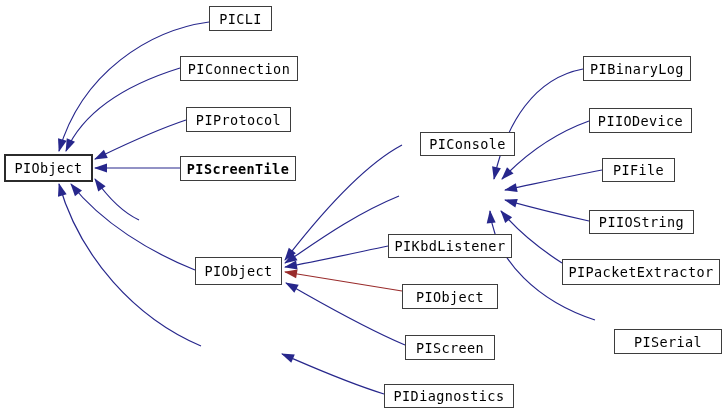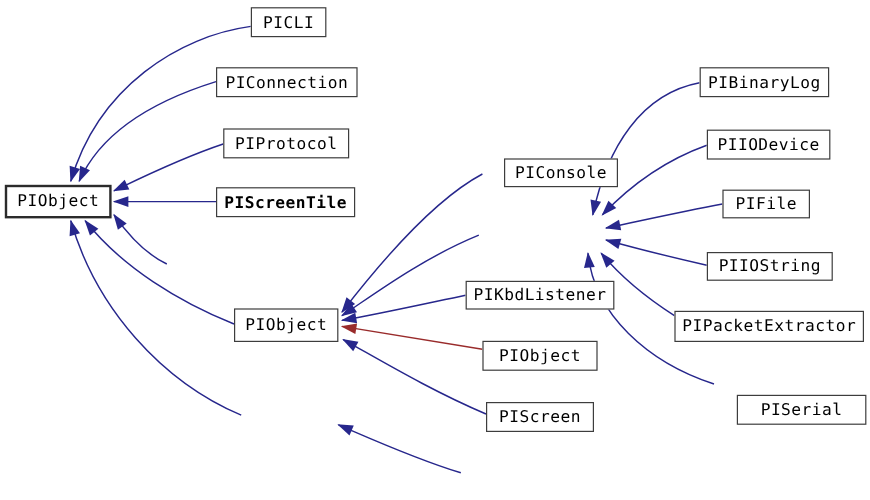--- a/index.html
+++ b/index.html
@@ -93,20 +93,21 @@
   <div class="node" style="left:209px; top:6px;   width:63px;  height:25px;">PICLI</div>
   <div class="node" style="left:180px; top:56px;  width:118px; height:25px;">PIConnection</div>
   <div class="node" style="left:186px; top:107px; width:105px; height:25px;">PIProtocol</div>
   <div class="node" style="left:180px; top:156px; width:116px; height:25px;font-weight:bold;">PIScreenTile</div>
   <div class="node" style="left:195px; top:257px; width:87px;  height:28px;">PIObject</div>
 
   <div class="node" style="left:402px; top:132px; width:95px;  height:24px;margin-left:18px;">PIConsole</div>
   <div class="node" style="left:388px; top:234px; width:124px; height:24px;">PIKbdListener</div>
   <div class="node" style="left:402px; top:284px; width:96px;  height:25px;">PIObject</div>
   <div class="node" style="left:405px; top:335px; width:90px;  height:25px;">PIScreen</div>
+  <div class="node" style="left:384px; top:384px; width:130px; height:24px;">PIDiagnostics</div>
 
   <div class="node" style="left:583px; top:56px;  width:108px; height:25px;">PIBinaryLog</div>
   <div class="node" style="left:589px; top:108px; width:103px; height:25px;">PIIODevice</div>
   <div class="node" style="left:602px; top:158px; width:73px;  height:24px;">PIFile</div>
   <div class="node" style="left:589px; top:210px; width:105px; height:24px;">PIIOString</div>
   <div class="node" style="left:562px; top:259px; width:158px; height:26px;">PIPacketExtractor</div>
   <div class="node" style="left:614px; top:309px; width:108px;  height:25px;margin-top:20px;">PISerial</div>
 
 </div>
 

